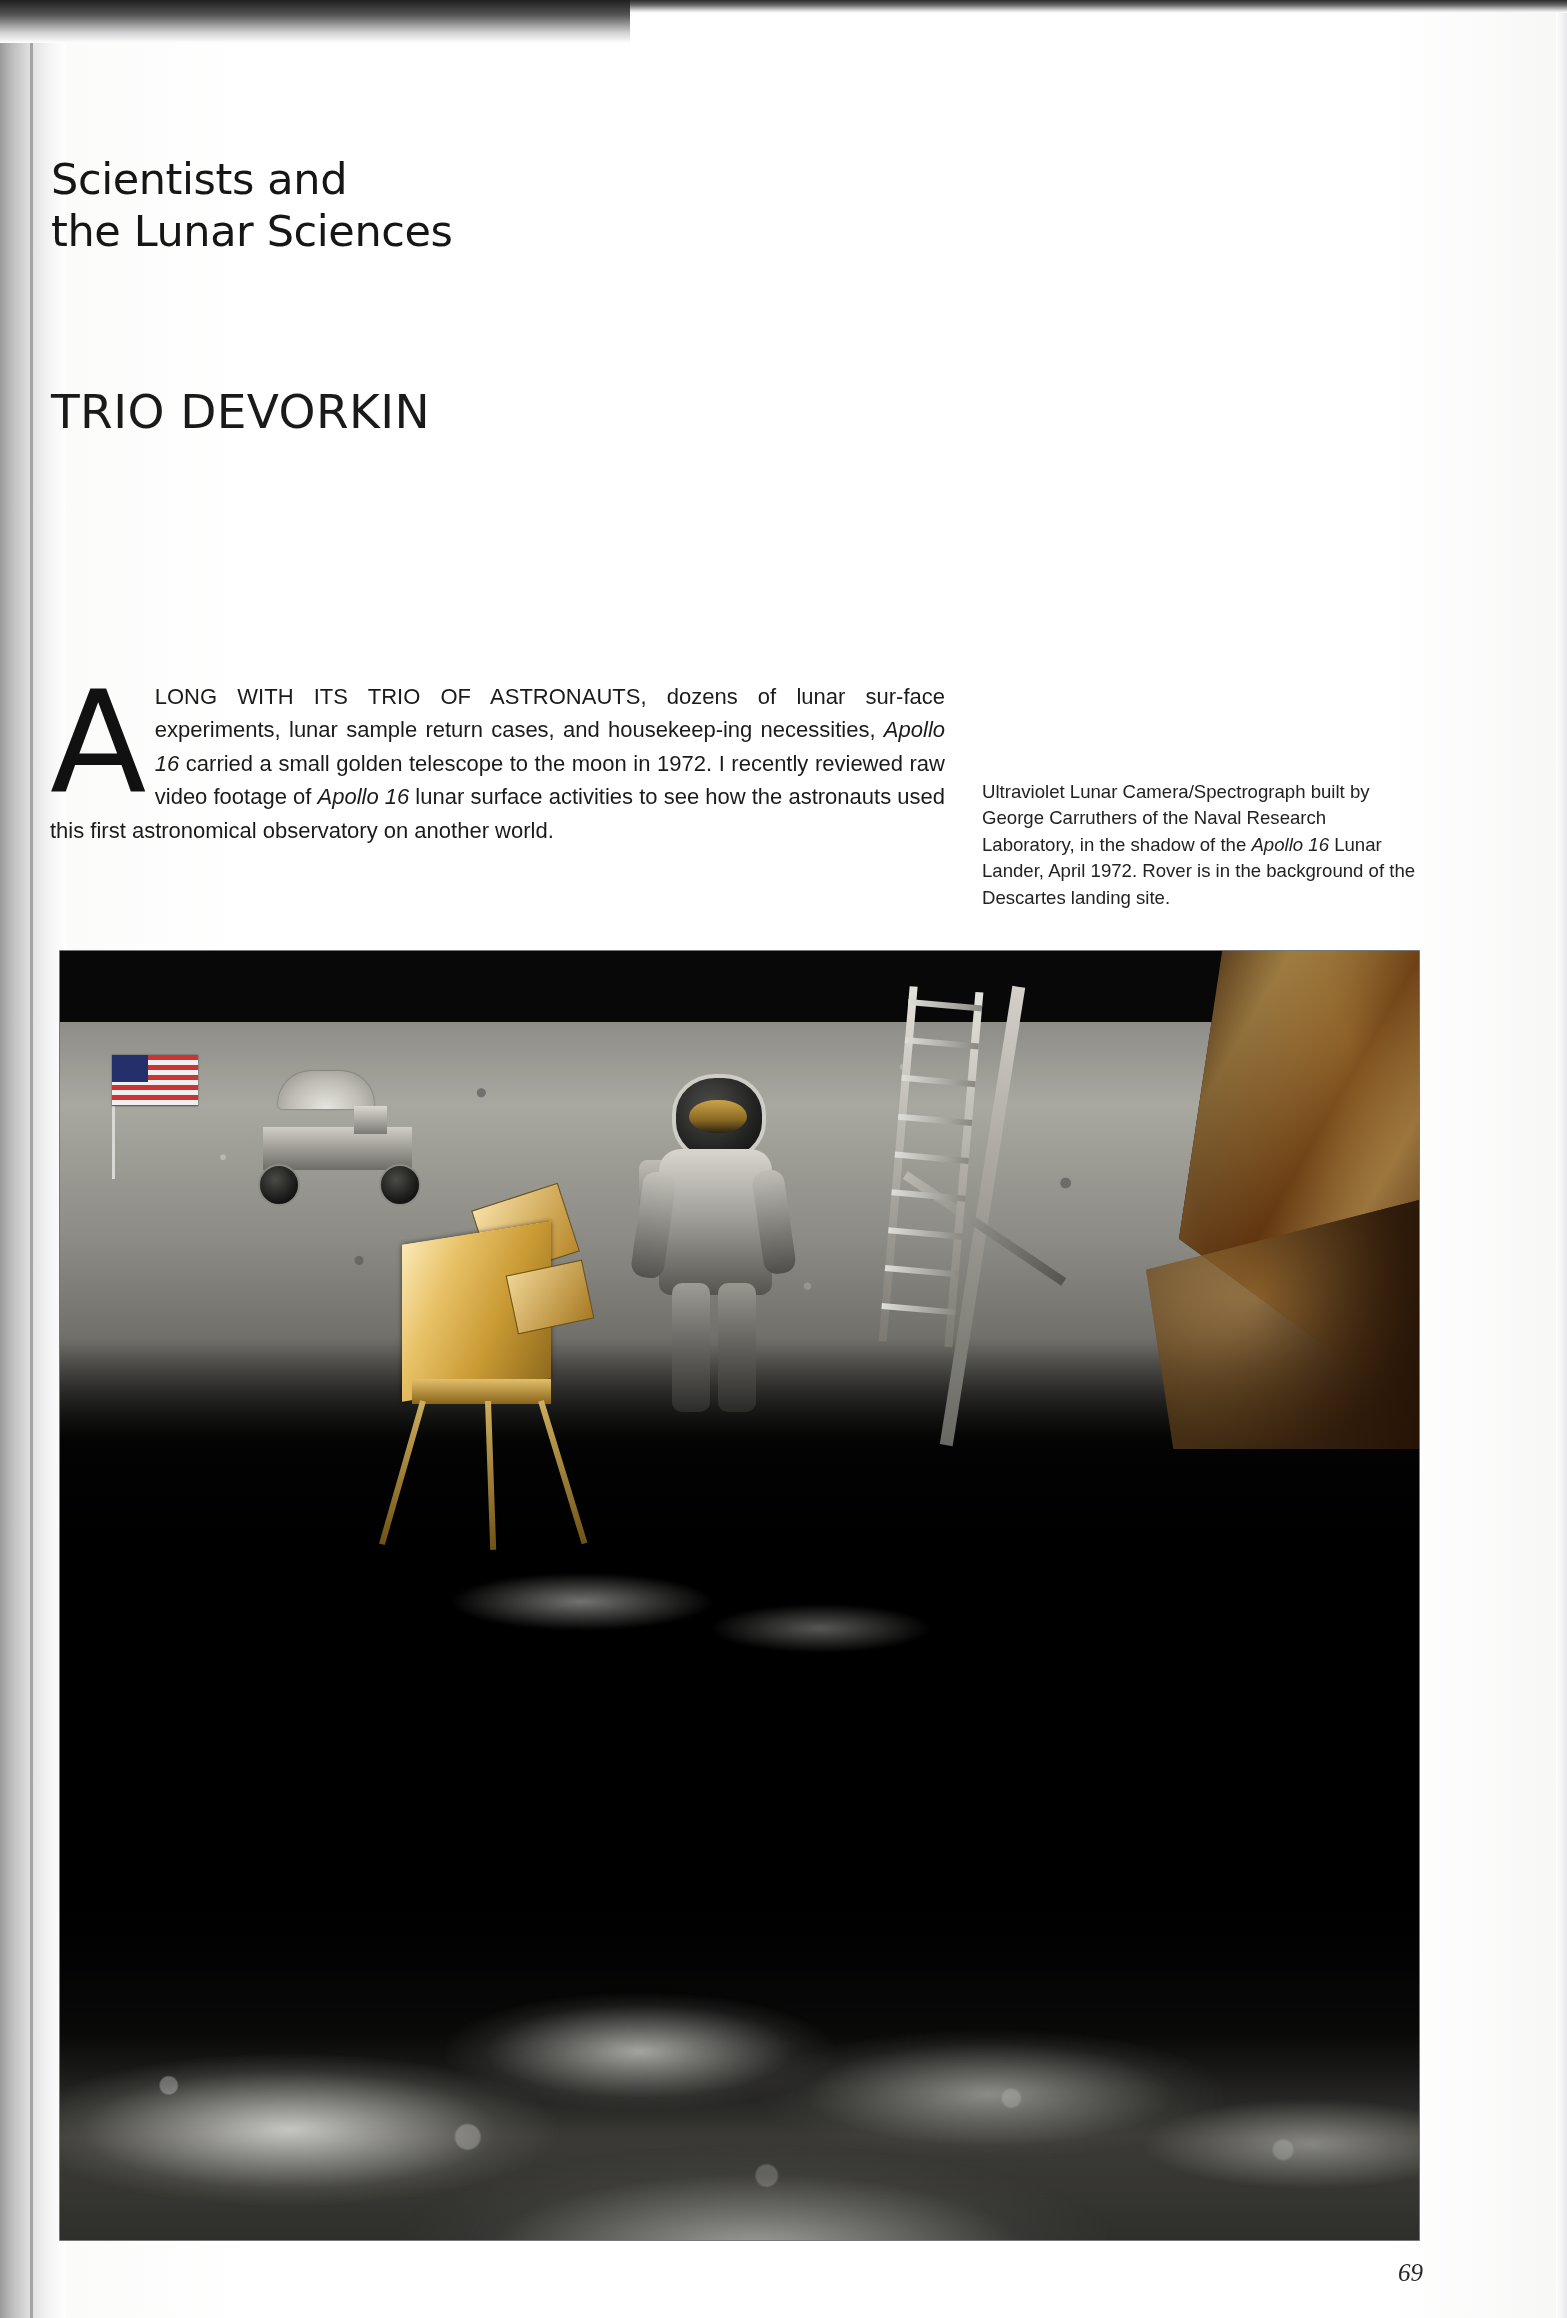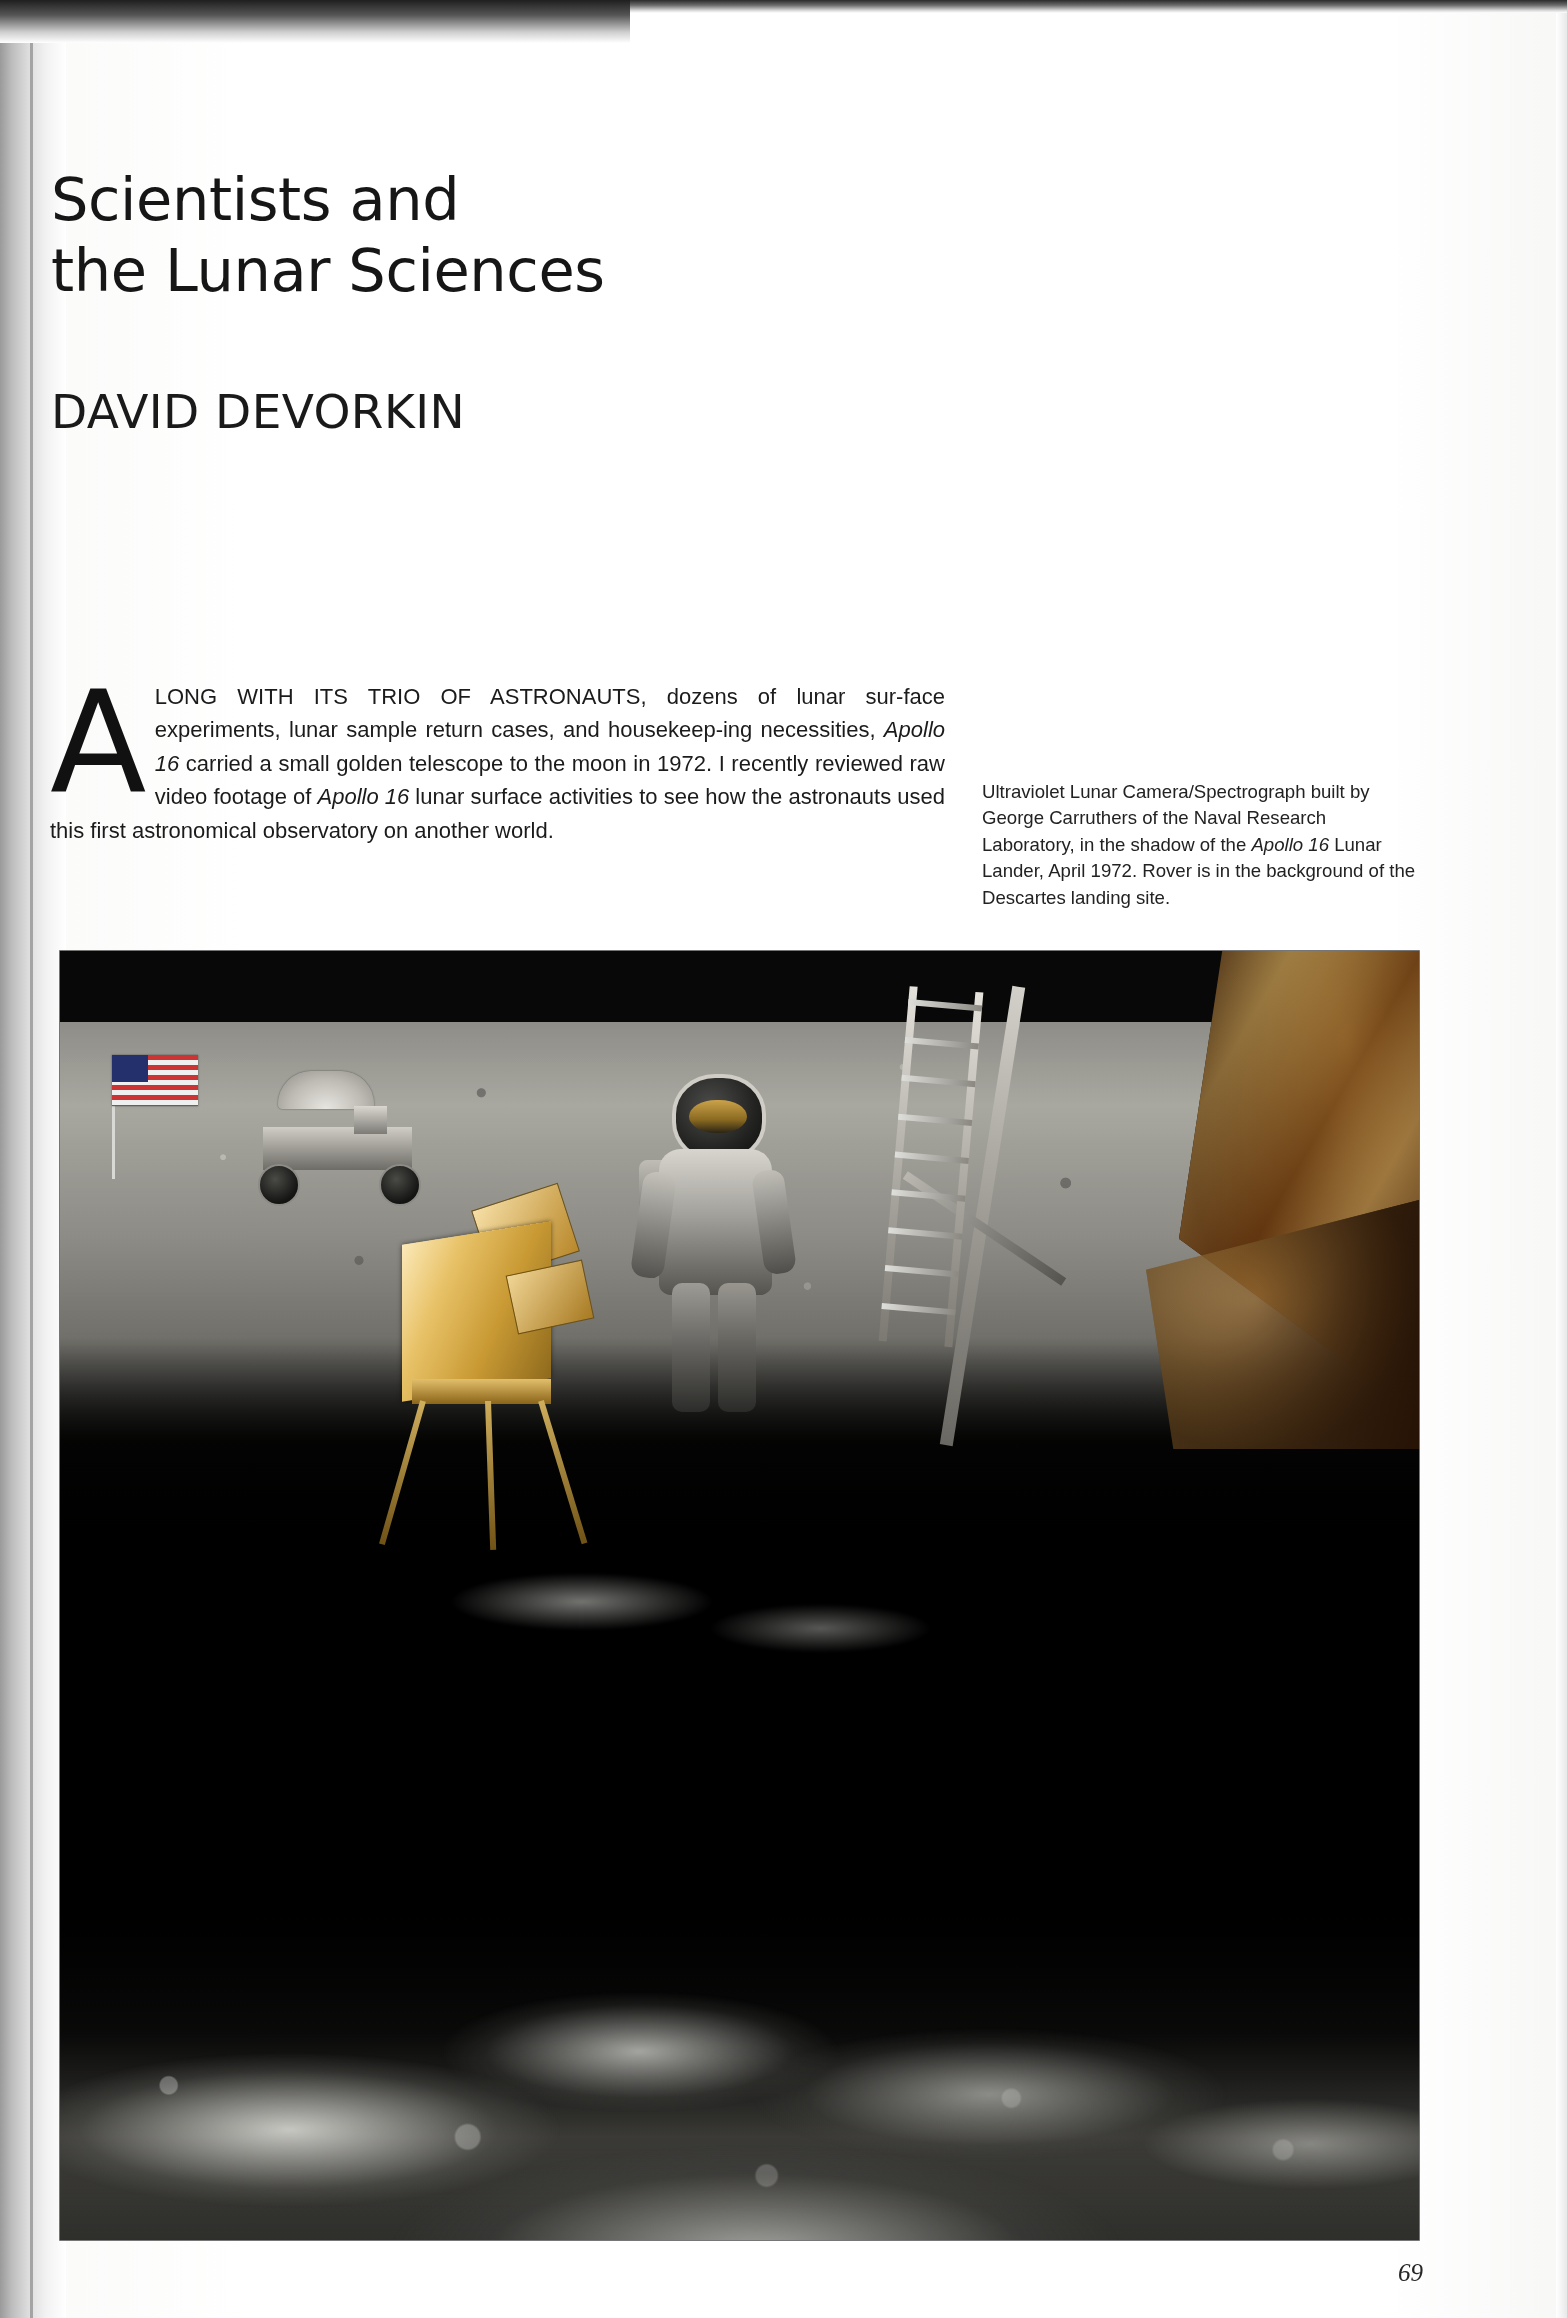--- a/index.html
+++ b/index.html
@@ -69,21 +69,21 @@
     width: 1568px; height: 2319px;
   }
 
   .title {
     position: absolute;
     left: 51px;
     top: 124px;
     width: 912px;
     font-family: "DejaVu Sans", sans-serif;
     font-weight: 400;
-    font-size: 59px;
+    font-size: 43px;
     line-height: 1.22;
     color: #161616;
     letter-spacing: -0.4px;
   }
   .title .line2 { display:block; }
 
   .author {
     position: absolute;
     left: 51px;
     top: 384px;
@@ -410,21 +410,21 @@
   <div class="scan-top-edge2"></div>
 </div>
 
 <div class="content">
 
   <h1 class="title">
     <span>Scientists and</span>
     <span class="line2">the Lunar Sciences</span>
   </h1>
 
-  <div class="author">DAVID DEVORKIN</div>
+  <div class="author">TRIO DEVORKIN</div>
 
   <div class="lede">
     <span class="dropcap">A</span><span>LONG WITH ITS TRIO OF ASTRONAUTS, dozens of lunar sur-face experiments, lunar sample return cases, and housekeep-ing necessities, </span><em>Apollo 16</em><span> carried a small golden telescope to the moon in 1972. I recently reviewed raw video footage of </span><em>Apollo 16</em><span> lunar surface activities to see how the astronauts used this first astronomical observatory on another world.</span>
   </div>
 
   <div class="caption">
     <span>Ultraviolet Lunar Camera/Spectrograph built by George Carruthers of the Naval Research Laboratory, in the shadow of the </span><em>Apollo 16</em><span> Lunar Lander, April 1972. Rover is in the background of the Descartes landing site.</span>
   </div>
 
   <div class="photo-frame">

